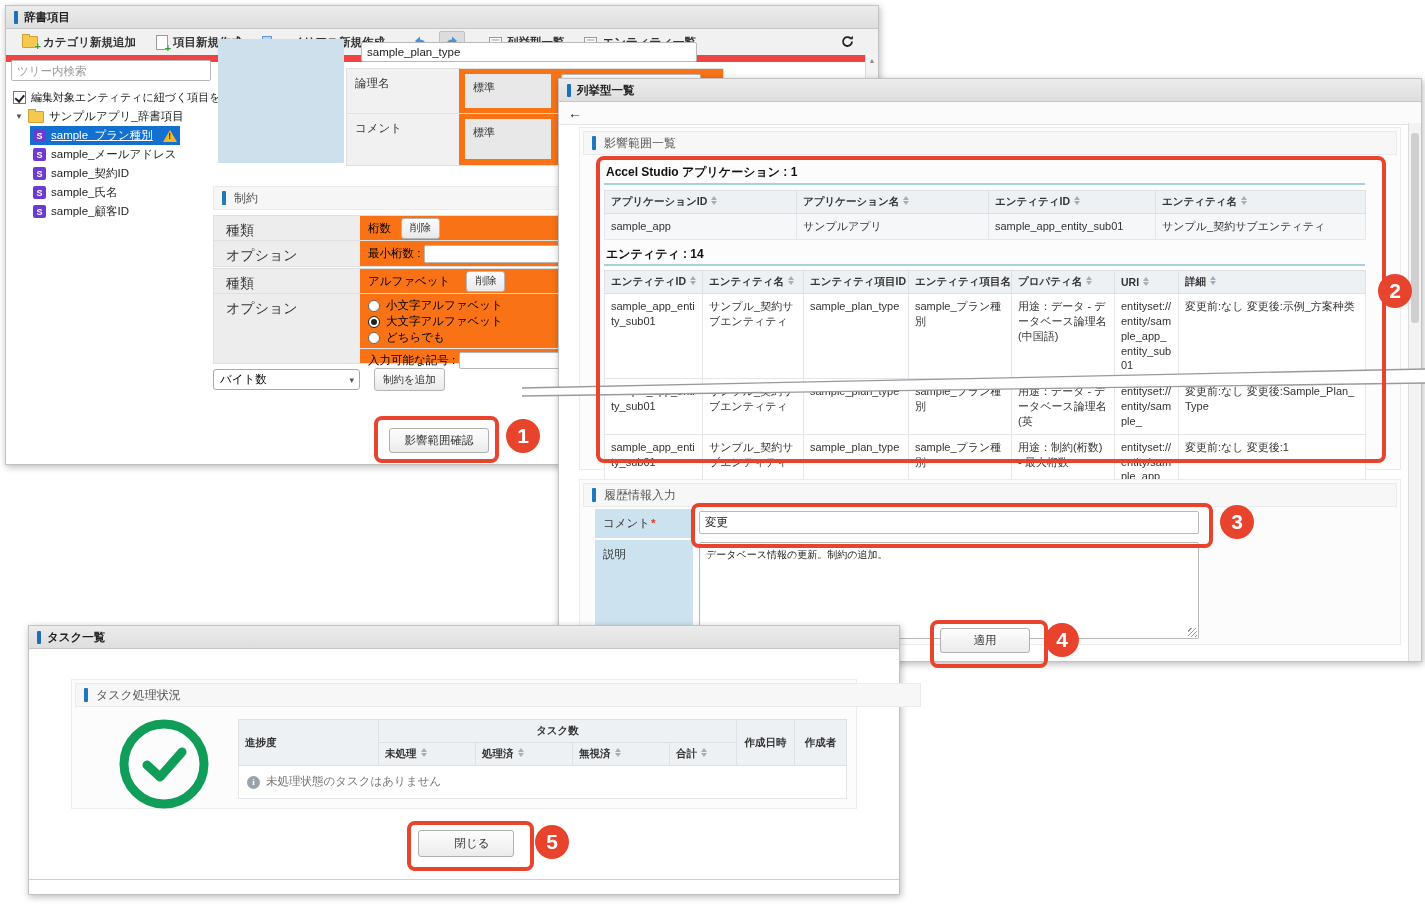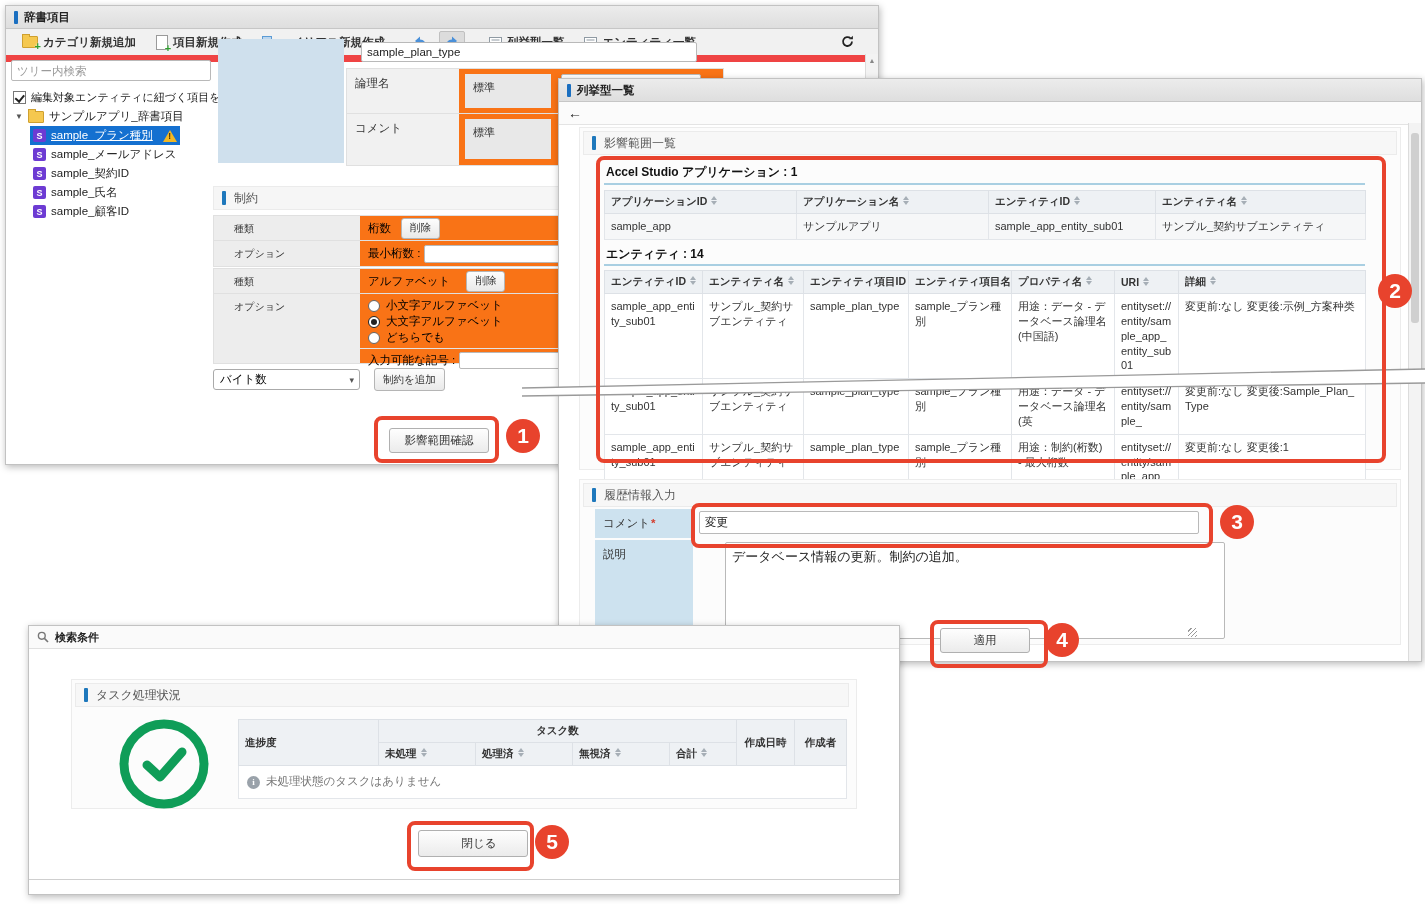--- a/index.html
+++ b/index.html
@@ -27,21 +27,21 @@
   .sort::before{content:"";position:absolute;top:0;left:0;border-left:3.5px solid transparent;border-right:3.5px solid transparent;border-bottom:4px solid #a6aeb6;}
   .sort::after{content:"";position:absolute;bottom:0;left:0;border-left:3.5px solid transparent;border-right:3.5px solid transparent;border-top:4px solid #a6aeb6;}
   .tbl-title{position:absolute;font-size:12px;font-weight:700;color:#111;white-space:nowrap;}
   .tbl-rule{position:absolute;height:2px;background:#a9cfe2;}
   
   .frow{display:flex;border:1px solid #e0e0e0;border-top:none;background:#f97316;box-sizing:border-box;}
   .frow.first{border-top:1px solid #e0e0e0;}
   .flab{width:112px;flex:none;background:#f1f1f1;padding:7px 8px;font-size:11.5px;color:#333;box-sizing:border-box;}
   .fcon{flex:1;padding:5px 6px;display:flex;gap:10px;align-items:flex-start;}
   .std{width:86px;flex:none;background:#e8e8e8;padding:6px 8px;font-size:11px;color:#333;box-sizing:border-box;}
-  .clab{width:146px;flex:none;background:#ededed;padding:6px 20px;font-size:10px;color:#333;box-sizing:border-box;}
+  .clab{width:146px;flex:none;background:#ededed;padding:6px 12px;font-size:14px;color:#333;box-sizing:border-box;}
   
   .folder{width:14px;height:10px;background:#f5c84f;border:1px solid #cfa02f;border-radius:1px;position:relative;display:inline-block;flex:none;}
   .folder::before{content:"";position:absolute;top:-3px;left:-1px;width:6px;height:2px;background:#f5c84f;border:1px solid #cfa02f;border-bottom:none;}
   .plus::after{content:"+";position:absolute;right:-4px;bottom:-5px;color:#2f9e2f;font-weight:700;font-size:11px;text-shadow:0 0 2px #fff;}
   .page{width:10px;height:13px;background:#fff;border:1px solid #9a9a9a;display:inline-block;position:relative;flex:none;}
   .pages{width:13px;height:13px;position:relative;display:inline-block;flex:none;}
   .pages::before{content:"";position:absolute;left:0;top:0;width:8px;height:10px;background:#bcd6ee;border:1px solid #5b9bd5;}
   .pages i{position:absolute;left:3px;top:3px;width:8px;height:10px;background:#7fb2e0;border:1px solid #4a86c5;display:block;}
   .listico{display:inline-block;flex:none;}
   .sbadge{width:13px;height:13px;background:#6d3bd3;color:#fff;font-size:9px;font-weight:700;border-radius:2px;display:inline-flex;align-items:center;justify-content:center;flex:none;}
@@ -60,21 +60,21 @@
   
   .tree-row{display:flex;align-items:center;gap:5px;font-size:11.5px;color:#222;height:17px;padding:1px 3px;}
   .tree-row.sel{background:#1470d0;color:#fff;width:fit-content;}
   .tree-row.sel .lbl{text-decoration:underline;}
   
   .hl{position:absolute;border:4px solid #e8432d;border-radius:8px;z-index:9;}
   .num-badge{position:absolute;width:34px;height:34px;border-radius:50%;background:#e8432d;color:#fff;font-size:21px;font-weight:700;display:flex;align-items:center;justify-content:center;z-index:9;}
   .bluebox{position:absolute;background:#cfe0ed;}
   .lblue{background:#cde2ef;position:absolute;padding:7px 8px;font-size:11.5px;color:#333;box-sizing:border-box;}
   .req{color:#d43a2a;font-weight:700;margin-left:1px;}
-  .tx{position:absolute;background:#fff;border:1px solid #b9b9b9;border-radius:2px;font-size:13px;color:#222;padding:4px 6px;box-sizing:border-box;white-space:pre-line;line-height:1.5;margin-left:26px;}
+  .tx{position:absolute;background:#fff;border:1px solid #b9b9b9;border-radius:2px;font-size:10px;color:#222;padding:4px 6px;box-sizing:border-box;white-space:pre-line;line-height:1.5;}
   .resize-corner{position:absolute;width:9px;height:9px;background:repeating-linear-gradient(135deg,transparent 0 2px,#9a9a9a 2px 3px);}
   .tear{position:absolute;z-index:8;}
 </style>
 </head>
 <body>
 
 <div class="canvas">
 
   <div class="window" style="left:5px;top:5px;width:872px;height:458px;z-index:1;">
     <div class="titlebar">
@@ -372,30 +372,27 @@
     </div>
   </div>
 
   <svg class="tear" style="left:522px;top:362px;" width="903" height="40">
     <polygon points="0,26 903,7 903,21 0,34" fill="#ffffff"></polygon>
     <line x1="0" y1="26" x2="903" y2="7" stroke="#9a9a9a" stroke-width="1.3"></line>
     <line x1="0" y1="34" x2="903" y2="21" stroke="#9a9a9a" stroke-width="1.3"></line>
   </svg>
 
   <div class="window" style="left:28px;top:625px;width:870px;height:268px;z-index:3;">
-    <div style="height:22px;background:#fafafa;border-bottom:1px solid #e0e0e0;display:flex;align-items:center;gap:6px;padding:0 8px;font-size:11px;font-weight:700;color:#222;">
-      <svg width="12" height="12" viewBox="0 0 12 12">
-          <circle cx="4.8" cy="4.8" r="3.4" fill="none" stroke="#777" stroke-width="1.4"></circle>
-          <line x1="7.4" y1="7.4" x2="11" y2="11" stroke="#777" stroke-width="1.6"></line>
-        </svg>
-      <span>検索条件</span>
+    <div class="titlebar">
+      <span class="acc"></span>
+      <span>タスク一覧</span>
     </div>
 
     <div class="panel" style="left:42px;top:53px;width:786px;height:130px;"></div>
-    <div class="sect" style="left:46px;top:57px;width:774px;background:#f7f7f7;">
+    <div class="sect" style="left:46px;top:57px;width:846px;background:#f7f7f7;">
       <span class="acc"></span>
       <span>タスク処理状況</span>
     </div>
 
     <svg style="position:absolute;left:89px;top:92px;" width="92" height="92" viewBox="0 0 92 92">
       <circle cx="46" cy="46" r="40" fill="none" stroke="#0f9d58" stroke-width="9"></circle>
       <path d="M29 47 L42 59 L64 34" fill="none" stroke="#0f9d58" stroke-width="9" stroke-linecap="round" stroke-linejoin="round"></path>
     </svg>
 
     <table class="t" style="position:absolute;left:209px;top:93px;width:608px;">
@@ -425,21 +422,21 @@
         <td colspan="7" style="padding:8px;">
           <span style="display:inline-flex;gap:6px;align-items:center;color:#777;font-size:11.5px;">
             <span class="info"></span>
             <span>未処理状態のタスクはありません</span>
           </span>
         </td>
       </tr>
     </tbody>
       </table>
 
-    <div class="btn" style="left:389px;top:204px;width:110px;height:27px;padding-left:12px;">閉じる</div>
+    <div class="btn" style="left:389px;top:204px;width:96px;height:27px;padding-left:12px;">閉じる</div>
     <div style="position:absolute;left:0;right:0;top:253px;border-top:1px solid #cfcfcf;"></div>
   </div>
 
   <div class="hl" style="left:374px;top:416px;width:117px;height:39px;"></div>
   <div class="num-badge" style="left:506px;top:419px;">1</div>
 
   <div class="hl" style="left:596px;top:156px;width:782px;height:299px;"></div>
   <div class="num-badge" style="left:1378px;top:274px;">2</div>
 
   <div class="hl" style="left:691px;top:503px;width:514px;height:37px;"></div>

